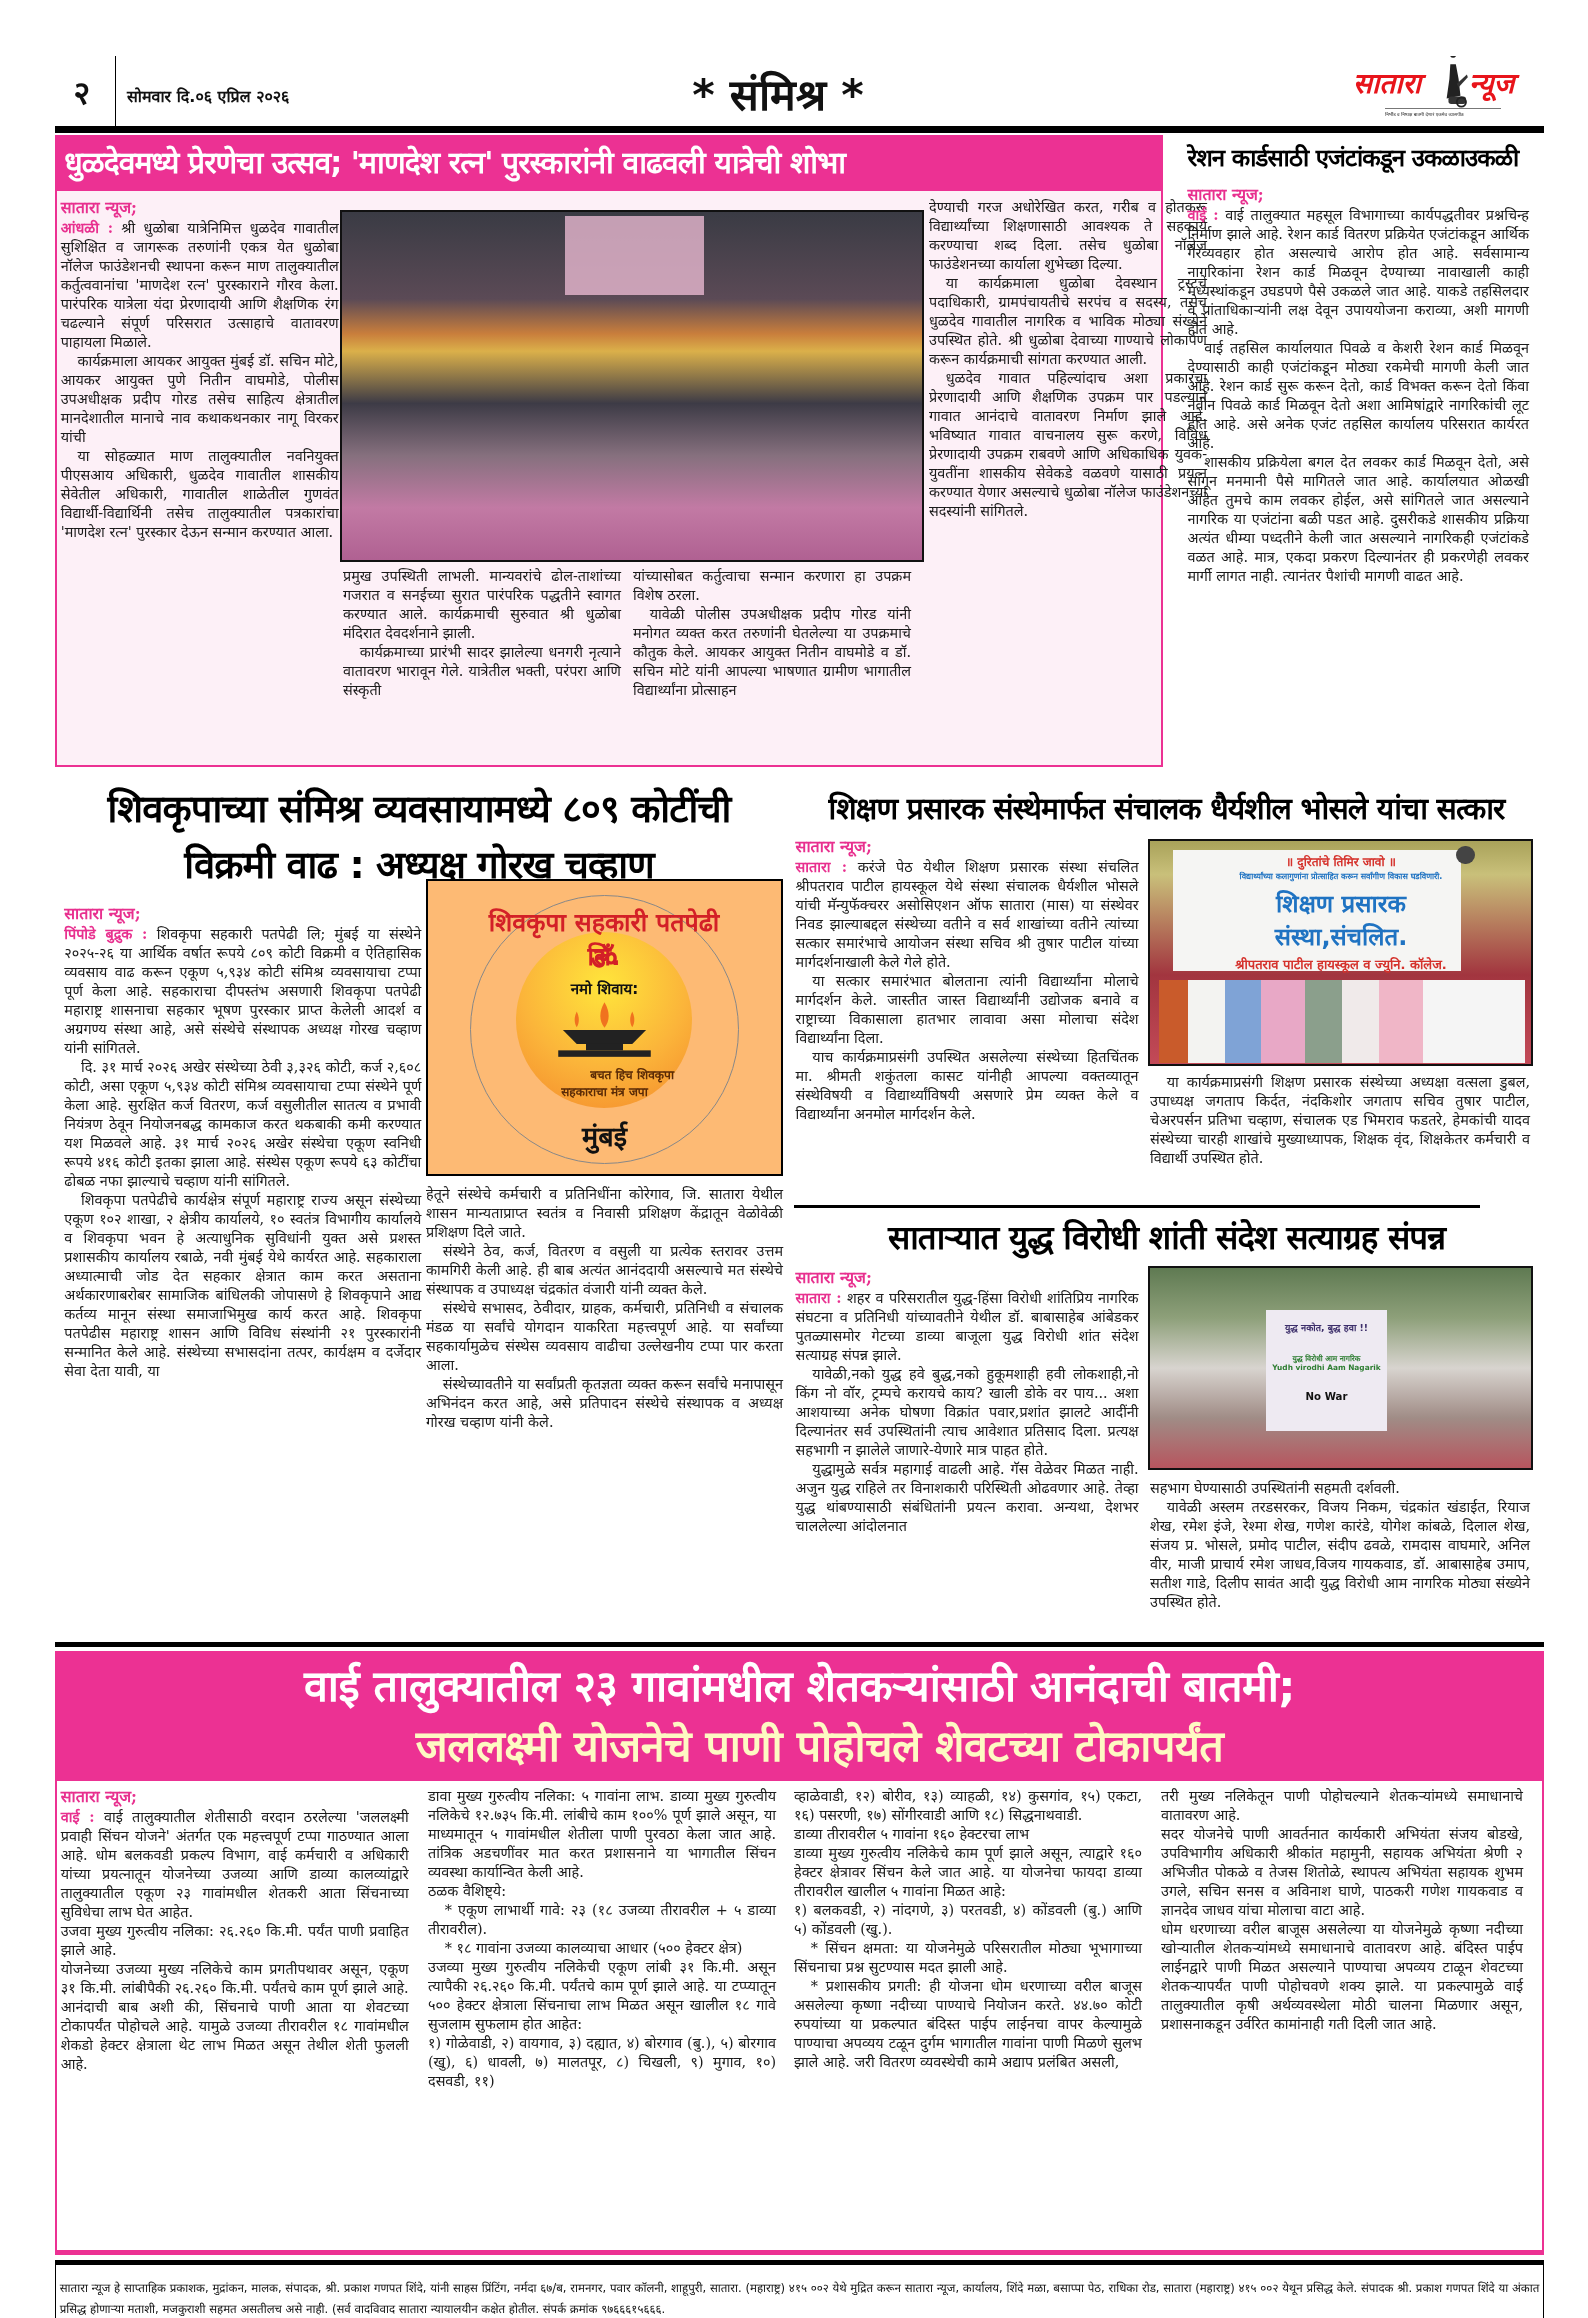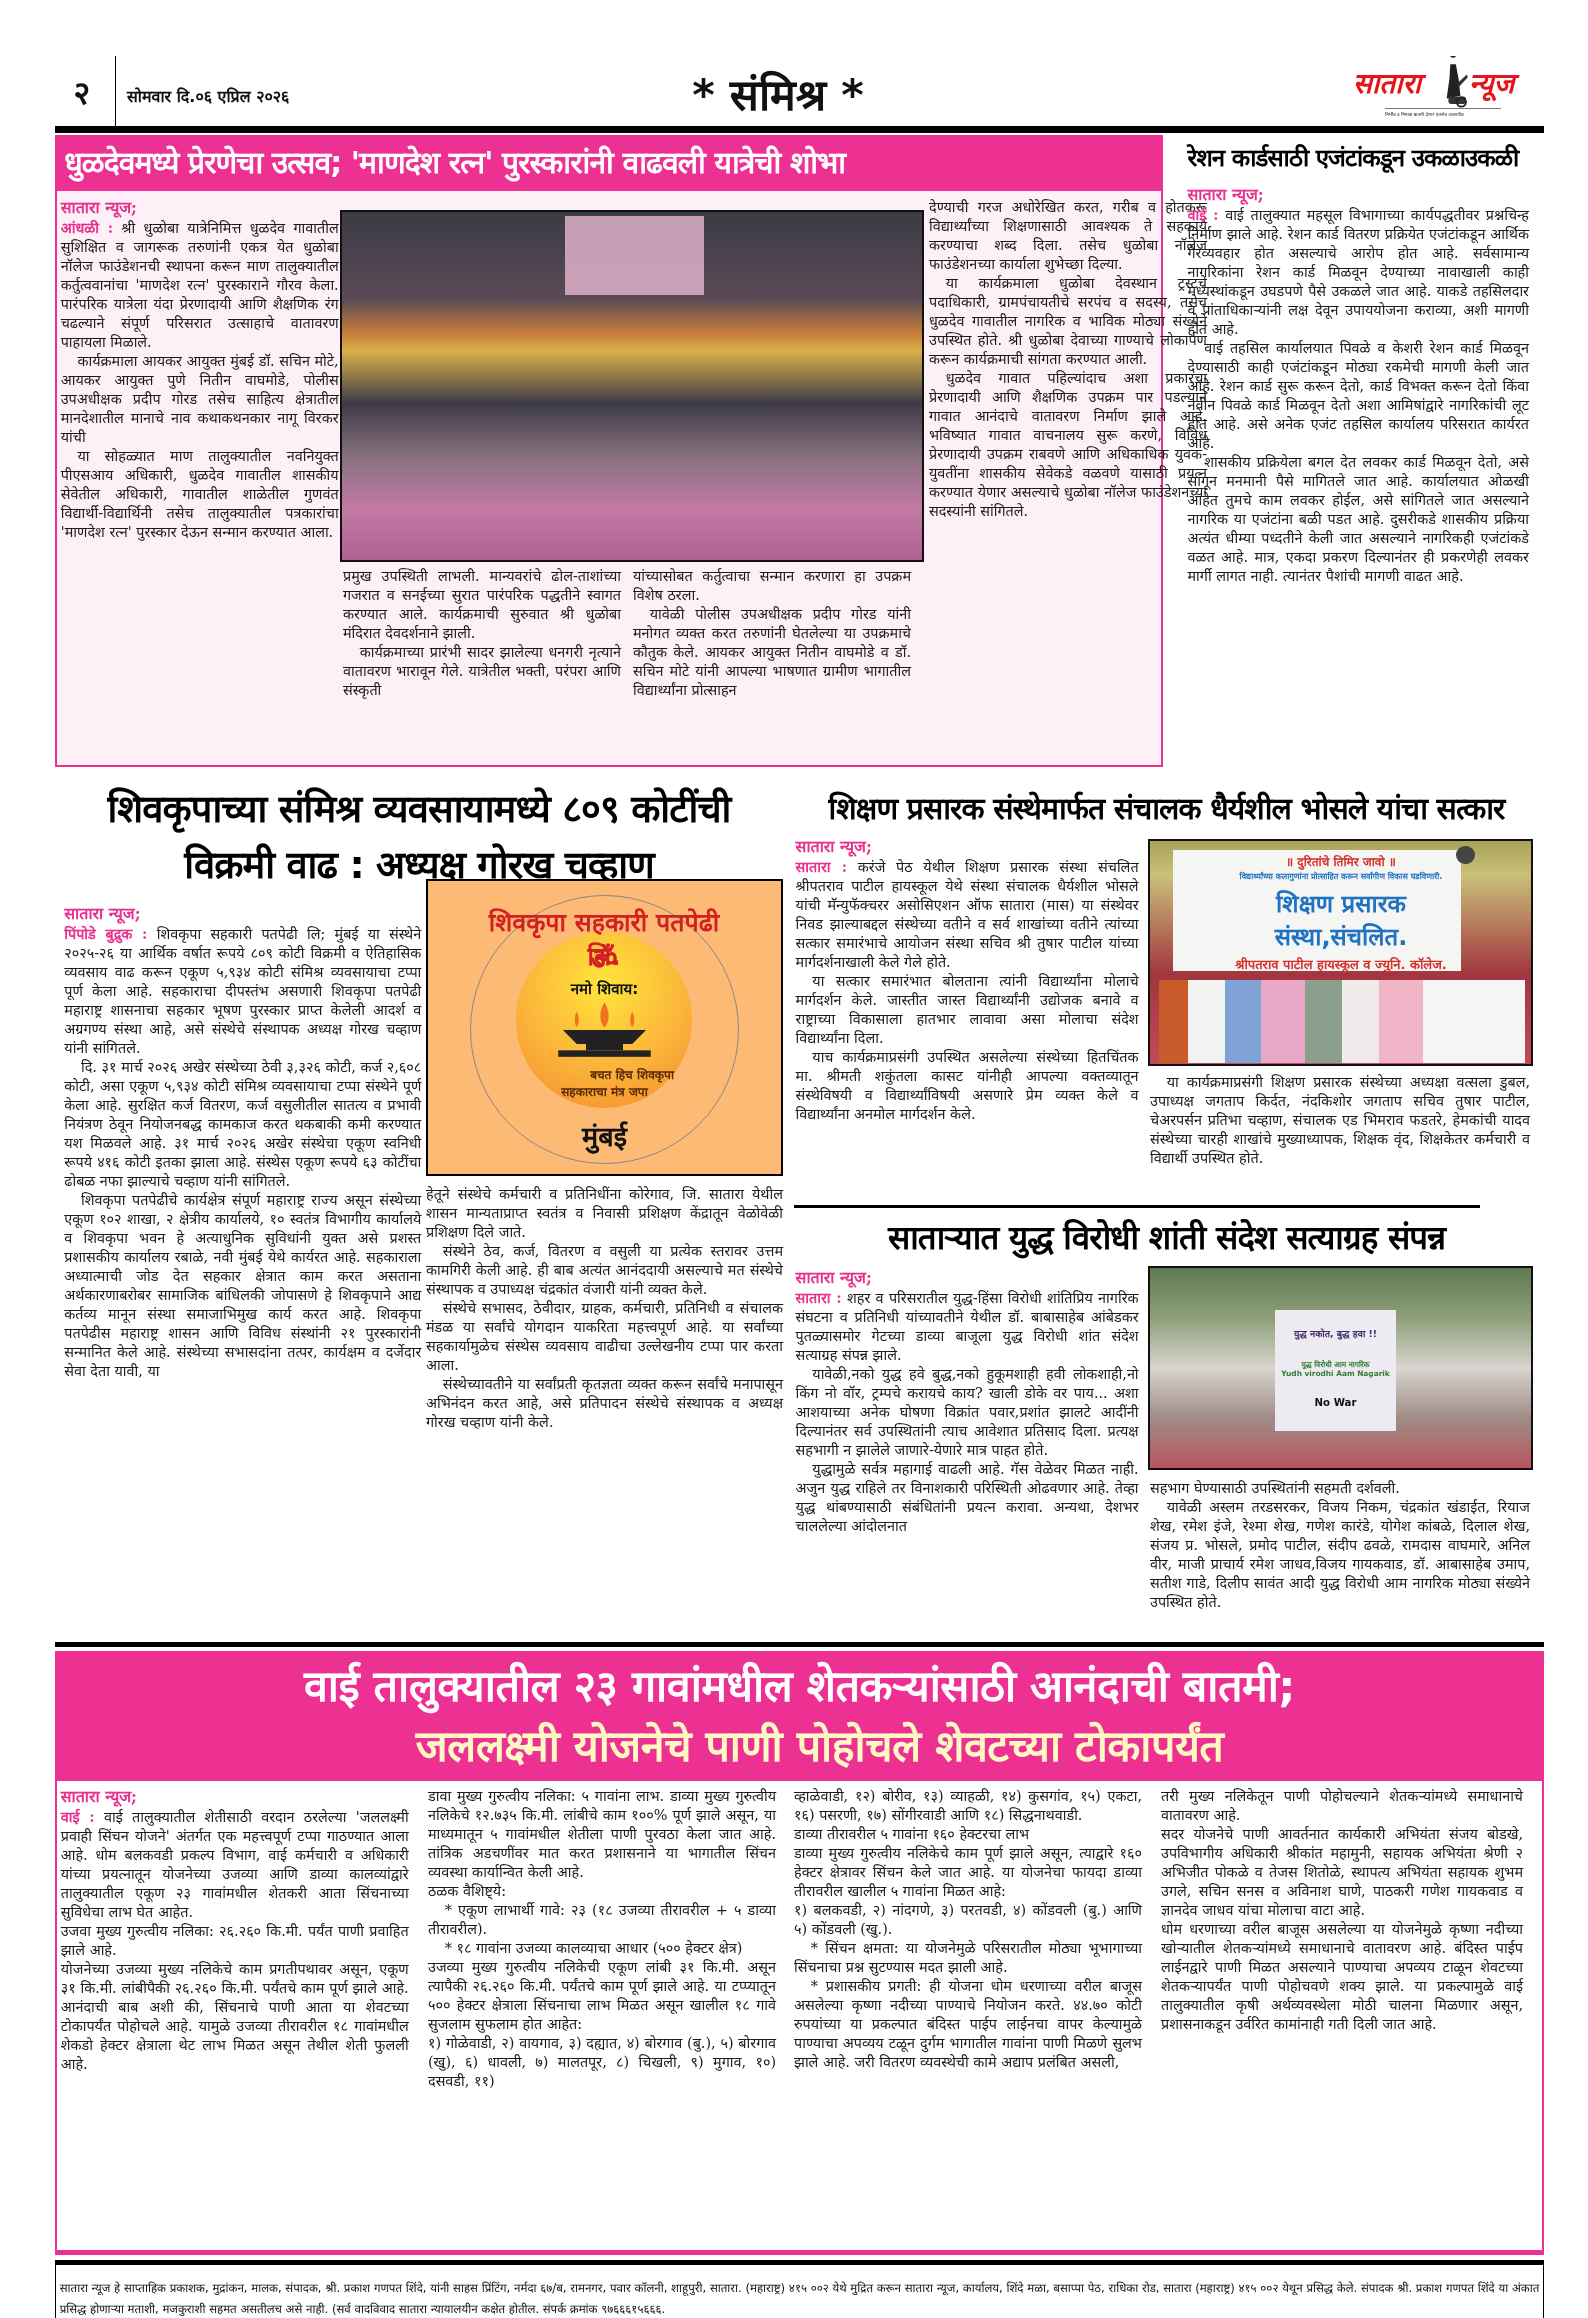--- a/index.html
+++ b/index.html
@@ -142,21 +142,21 @@
 
 <div class="abs" style="left:791px;top:1210px;width:751px;height:427px;">
   <div class="hl-black" style="font-size:33px;line-height:46px;margin-top:4.6px;white-space:nowrap;">साताऱ्यात युद्ध विरोधी शांती संदेश सत्याग्रह संपन्न</div>
   <div class="abs body-text" style="left:4.6px;top:58px;width:343px;">
     <span class="kicker">सातारा न्यूज;</span>
     <p><span class="dateline">सातारा :</span> <span>शहर व परिसरातील युद्ध-हिंसा विरोधी शांतिप्रिय नागरिक संघटना व प्रतिनिधी यांच्यावतीने येथील डॉ. बाबासाहेब आंबेडकर पुतळ्यासमोर गेटच्या डाव्या बाजूला युद्ध विरोधी शांत संदेश सत्याग्रह संपन्न झाले.</span></p>
     <p class="ind">यावेळी,नको युद्ध हवे बुद्ध,नको हुकूमशाही हवी लोकशाही,नो किंग नो वॉर, ट्रम्पचे करायचे काय? खाली डोके वर पाय... अशा आशयाच्या अनेक घोषणा विक्रांत पवार,प्रशांत झालटे आदींनी दिल्यानंतर सर्व उपस्थितांनी त्याच आवेशात प्रतिसाद दिला. प्रत्यक्ष सहभागी न झालेले जाणारे-येणारे मात्र पाहत होते.</p>
     <p class="ind">युद्धामुळे सर्वत्र महागाई वाढली आहे. गॅस वेळेवर मिळत नाही. अजुन युद्ध राहिले तर विनाशकारी परिस्थिती ओढवणार आहे. तेव्हा युद्ध थांबण्यासाठी संबंधितांनी प्रयत्न करावा. अन्यथा, देशभर चाललेल्या आंदोलनात</p>
   </div>
   <div class="abs" style="left:357px;top:56px;width:385px;height:204px;border:2.3px solid #111;background:linear-gradient(180deg,#5f7a52 0%,#8ea07a 25%,#d8d4cf 50%,#a08c86 75%,#b7555e 100%);">
-    <div class="abs" style="left:125px;top:42px;width:121px;height:121px;background:#eeeaf2;text-align:center;padding-top:17px;">
+    <div class="abs" style="left:116px;top:42px;width:121px;height:121px;background:#eeeaf2;text-align:center;padding-top:11px;">
       <div style="font-size:9.3px;font-weight:bold;color:#3d2f6b;">युद्ध नकोत, बुद्ध हवा !!</div>
       <div style="font-size:7.4px;font-weight:bold;color:#2e7d32;margin-top:18.5px;">युद्ध विरोधी आम नागरिक</div>
       <div style="font-size:7.4px;font-weight:bold;color:#2e7d32;">Yudh virodhi Aam Nagarik</div>
       <div style="font-size:10.2px;font-weight:bold;margin-top:19px;">No War</div>
     </div>
   </div>
   <div class="abs body-text" style="left:359px;top:269px;width:380px;">
     <p>सहभाग घेण्यासाठी उपस्थितांनी सहमती दर्शवली.</p>
     <p class="ind">यावेळी अस्लम तरडसरकर, विजय निकम, चंद्रकांत खंडाईत, रियाज शेख, रमेश इंजे, रेश्मा शेख, गणेश कारंडे, योगेश कांबळे, दिलाल शेख, संजय प्र. भोसले, प्रमोद पाटील, संदीप ढवळे, रामदास वाघमारे, अनिल वीर, माजी प्राचार्य रमेश जाधव,विजय गायकवाड, डॉ. आबासाहेब उमाप, सतीश गाडे, दिलीप सावंत आदी युद्ध विरोधी आम नागरिक मोठ्या संख्येने उपस्थित होते.</p>
   </div>

